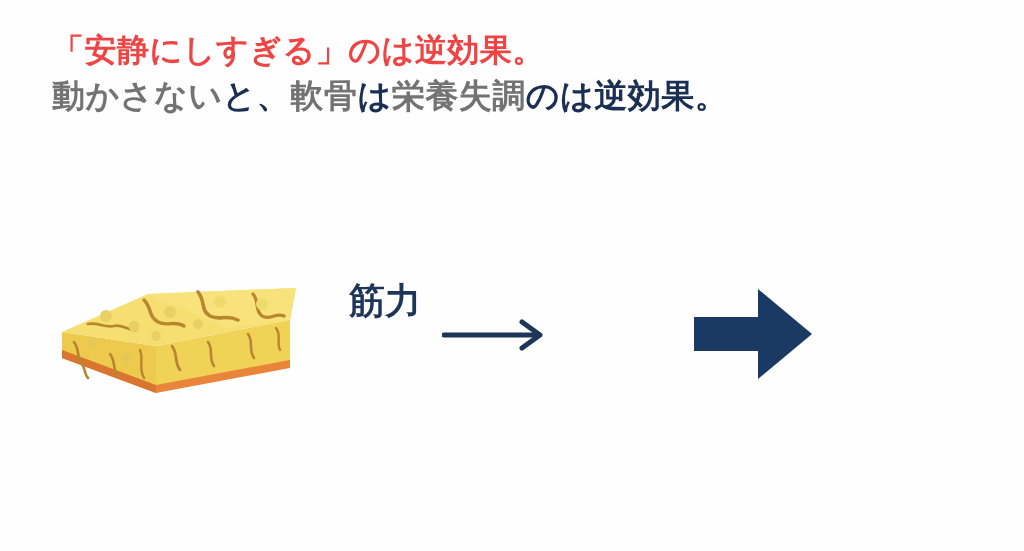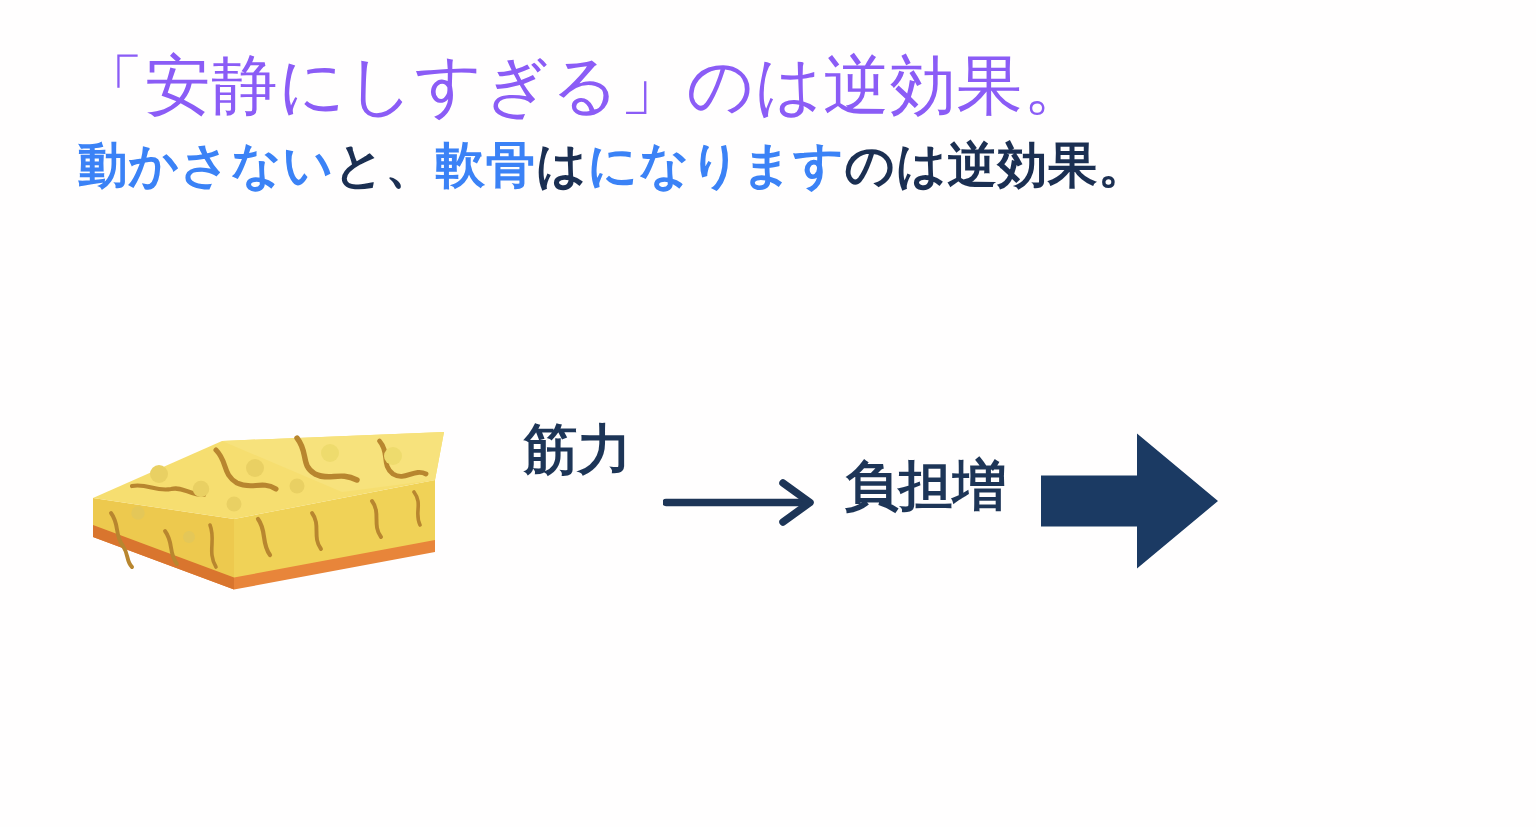--- a/index.html
+++ b/index.html
@@ -20,37 +20,37 @@
   }
 
   
   #headline-block {
     position: absolute;
     left: 52px;
     top: 32px;
     width: 930px;
   }
   #title-line {
-    font-size: 44px;
-    font-weight: 400;
-    color: #8b5cf6;
+    font-size: 32px;
+    font-weight: 700;
+    color: #ef4444;
     letter-spacing: 0.5px;
     line-height: 1.18;
     white-space: nowrap;
   }
   #subtitle-line {
     margin-top: 6px;
     font-size: 33px;
     font-weight: 700;
     letter-spacing: 0.5px;
     line-height: 1.2;
     white-space: nowrap;
   }
   .seg-navy  { color: #1b2f52; }
-  .seg-orange{ color: #3b82f6; }
+  .seg-orange{ color: #737373; }
 
   
   #cartilage-illustration {
     position: absolute;
     left: 48px;
     top: 250px;
     width: 290px;
     height: 160px;
   }
   #cartilage-illustration svg { display: block; width: 100%; height: 100%; }
@@ -95,21 +95,21 @@
 </head>
 <body>
 
 <div id="slide">
 
   <div id="headline-block">
 
     <div id="title-line">「安静にしすぎる」のは逆効果。</div>
 
     <div id="subtitle-line">
-      <span class="seg-orange">動かさない</span><span class="seg-navy">と、</span><span class="seg-orange">軟骨</span><span class="seg-navy">は</span><span class="seg-orange">になります</span><span class="seg-navy">のは逆効果。</span>
+      <span class="seg-orange">動かさない</span><span class="seg-navy">と、</span><span class="seg-orange">軟骨</span><span class="seg-navy">は</span><span class="seg-orange">栄養失調</span><span class="seg-navy">のは逆効果。</span>
     </div>
   </div>
 
   <div id="cartilage-illustration">
     <svg viewBox="0 0 290 160" xmlns="http://www.w3.org/2000/svg">
 
       <path d="M14,86 L14,108 L108,143 L242,118 L242,76 L108,101 Z" fill="#e8853a"></path>
       <path d="M14,108 L108,143 L108,128 L14,94 Z" fill="#d9752e"></path>
 
       <path d="M14,82 L14,100 L108,135 L108,96 Z" fill="#edc94e"></path>
@@ -152,23 +152,20 @@
       <div>筋力</div>
     </div>
 
     <div id="thin-arrow">
       <svg viewBox="0 0 108 40" xmlns="http://www.w3.org/2000/svg">
         <line x1="2" y1="20" x2="94" y2="20" stroke="#1d3557" stroke-width="5" stroke-linecap="round"></line>
         <polyline points="80,7 98,20 80,33" fill="none" stroke="#1d3557" stroke-width="5" stroke-linecap="round" stroke-linejoin="round"></polyline>
       </svg>
     </div>
 
-    <div class="flow-text" id="flow-stage-2">
-      <div>負担増</div>
-    </div>
 
     <div id="block-arrow">
       <svg viewBox="0 0 122 94" xmlns="http://www.w3.org/2000/svg">
         <path d="M2,30 L66,30 L66,2 L120,47 L66,92 L66,64 L2,64 Z" fill="#1b3a63"></path>
       </svg>
     </div>
 
     <div class="flow-text" id="flow-stage-3">
     </div>
 

